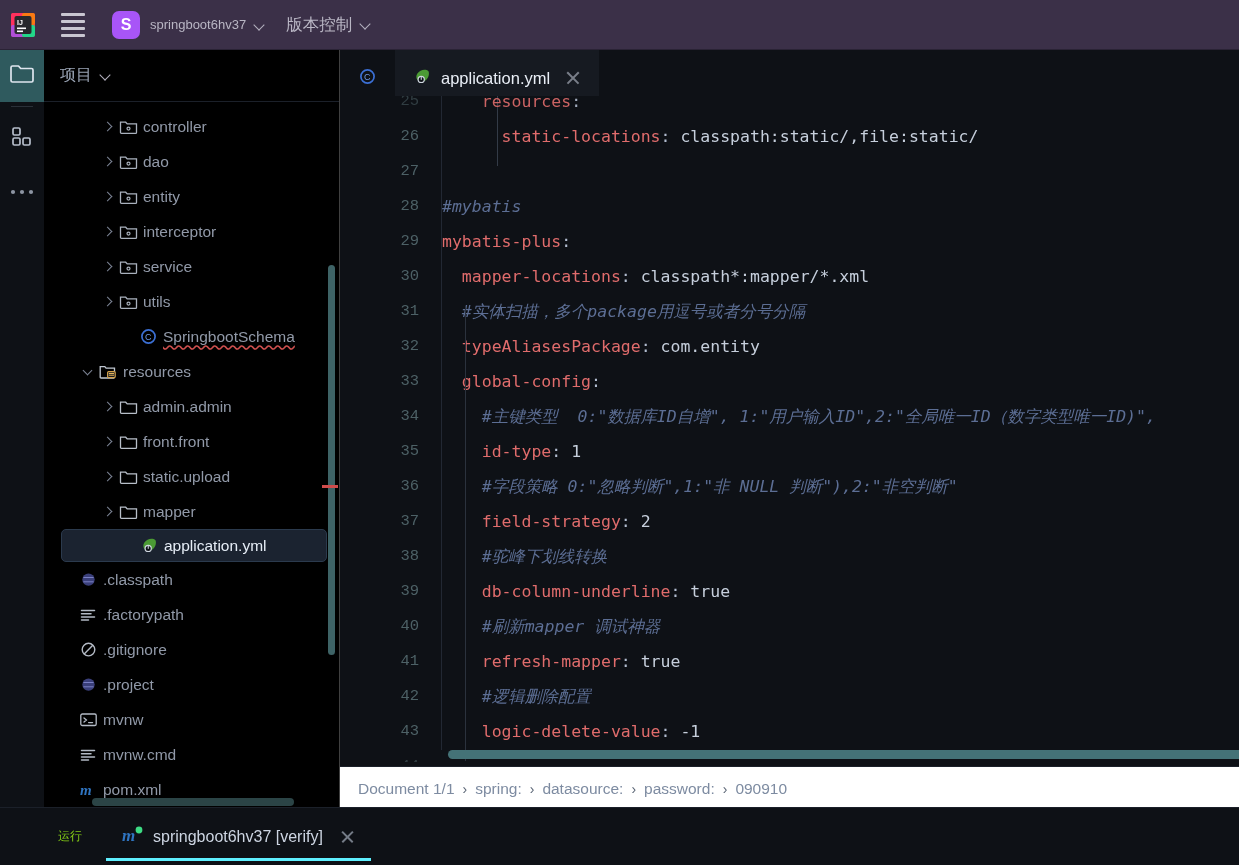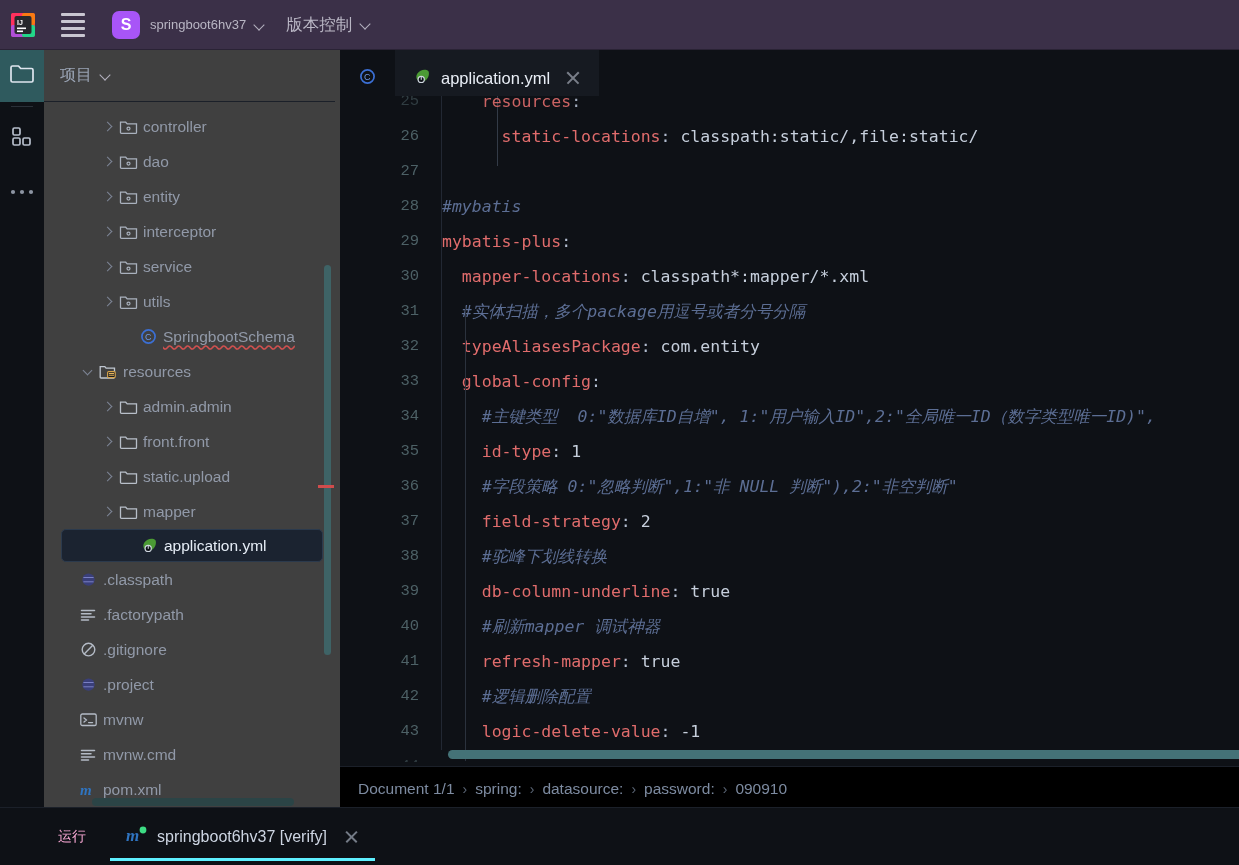--- a/index.html
+++ b/index.html
@@ -41,21 +41,21 @@
     position: absolute; left: 0; top: 50px; width: 44px; height: 764px;
     background: #0e1116;
   }
   .ts-btn { width: 44px; height: 52px; display: flex; align-items: center; justify-content: center; cursor: pointer; }
   .ts-btn.active { background: #2f5a5e; }
   .ts-sep { width: 22px; height: 1px; background: #2a3038; margin: 4px auto 6px auto; }
 
   
   .projpanel {
     position: absolute; left: 44px; top: 50px; width: 296px; height: 764px;
-    background: #404040; border-right: 5px solid #404040;
+    background: #000000; border-right: 1px solid #404040;
   }
   .pp-header {
     height: 52px; display: flex; align-items: center; padding-left: 16px;
     color: #9aa4b5; font-size: 16px; border-bottom: 1px solid #1b2029;
   }
   .pp-tree {
     position: absolute; top: 53px; left: 0; right: 0; bottom: 0; overflow: hidden;
     padding-top: 6px;
   }
   .row {
@@ -133,33 +133,33 @@
   .colon { color: #b2bdd0; }
 
   .h-scroll {
     position: absolute; left: 108px; bottom: 3px; width: 1125px; height: 9px;
     background: #447277; border-radius: 5px;
   }
 
   
   .breadcrumb {
     position: absolute; left: 340px; top: 766px; width: 899px; height: 44px;
-    background: #000000; display: flex; align-items: center; padding-left: 18px;
+    background: #ffffff; display: flex; align-items: center; padding-left: 18px;
     color: #7d8ba1; font-size: 15.5px; gap: 8px;
     border-top: 1px solid #1b2029;
   }
   .bc-sep { color: #5a6575; font-size: 14px; }
 
   
   .runpanel {
     position: absolute; left: 0; top: 807px; width: 1239px; height: 58px;
     background: #0e1116; border-top: 1px solid #1b2029;
     display: flex; align-items: center;
   }
-  .rp-title { color: #f9a8d4; font-size: 14px; margin-left: 58px; }
+  .rp-title { color: #84cc16; font-size: 12px; margin-left: 58px; }
   .rp-tab {
     display: flex; align-items: center; gap: 9px; margin-left: 40px;
     height: 58px; position: relative; color: #cdd5e2; font-size: 16px; cursor: pointer;
   }
   .rp-tab::after { content:""; position:absolute; left:-16px; right:-16px; bottom: 5px; height: 3px; background:#5ff0ff; }
   .rp-close { width: 15px; height: 15px; position: relative; margin-left: 8px; opacity:.75; }
   .rp-close::before, .rp-close::after {
     content:""; position:absolute; left:0; top:7px; width:15px; height:1.7px; background:#97a0ad;
   }
   .rp-close::before { transform: rotate(45deg); }

